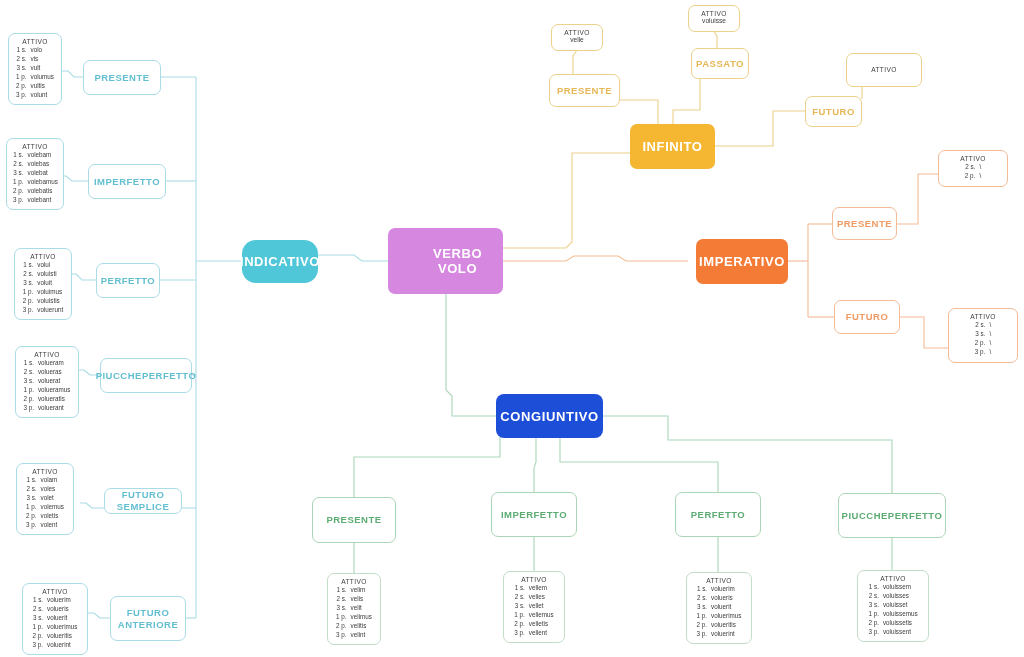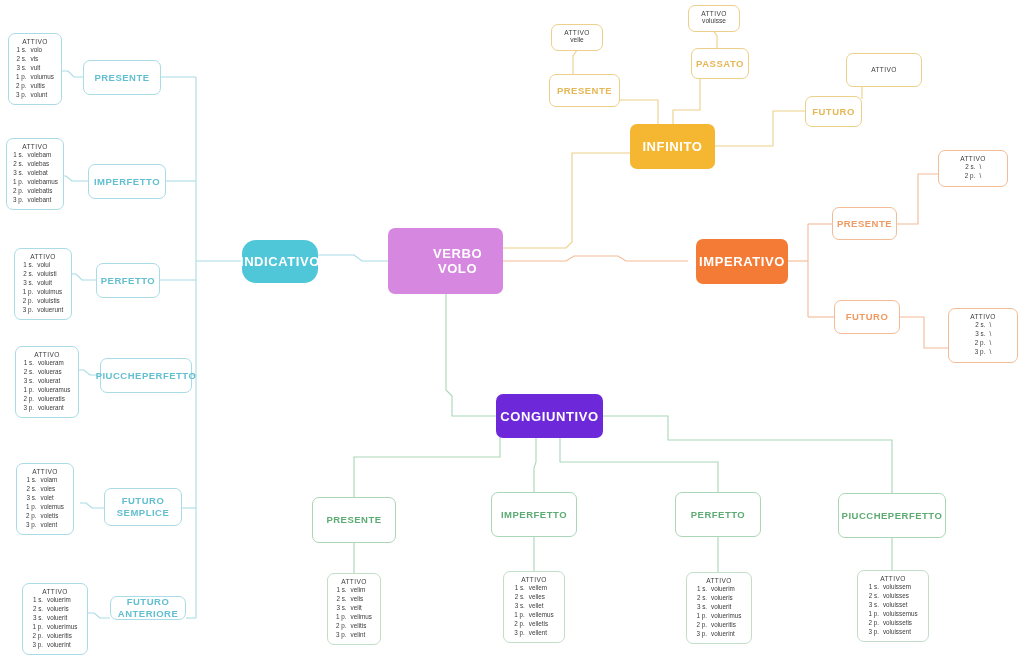--- a/index.html
+++ b/index.html
@@ -9,21 +9,21 @@
 
   .node{position:absolute;box-sizing:border-box;display:flex;align-items:center;
         justify-content:center;text-align:center;border-radius:8px;z-index:2;font-weight:bold;}
 
   
   .filled{color:#ffffff;letter-spacing:.6px;font-size:13px;border-radius:7px;}
   .n-verbo{background:#d688e0;padding-left:24px;}
   .n-indic{background:#4fc7d8;}
   .n-infin{background:#f5b731;}
   .n-imper{background:#f47b35;margin-left:8px;}
-  .n-cong {background:#6d28d9;}
+  .n-cong {background:#1d4ed8;border-radius:8px;}
 
   
   .label{background:#fff;border:1px solid #bfe3ea;color:#6ec3d2;font-size:9.5px;
          letter-spacing:.5px;line-height:1.25;border-radius:7px;}
   .label.cy{border-color:#a9dce6;color:#62bfd0;}
   .label.am{border-color:#edd08a;color:#e6b757;}
   .label.or{border-color:#f3bb96;color:#ef9a62;}
   .label.gr{border-color:#a9d6b6;color:#5cab73;}
 
   
@@ -134,24 +134,24 @@
   </div>
   <div class="node label cy" style="left:88px;top:164px;width:78px;height:35px;">
     <span>IMPERFETTO</span>
   </div>
   <div class="node label cy" style="left:96px;top:263px;width:64px;height:35px;">
     <span>PERFETTO</span>
   </div>
   <div class="node label cy" style="left:100px;top:358px;width:92px;height:35px;">
     <span>PIUCCHEPERFETTO</span>
   </div>
-  <div class="node label cy" style="left:104px;top:488px;width:78px;height:38px;">
+  <div class="node label cy" style="left:104px;top:488px;width:78px;height:26px;">
     <span>FUTURO SEMPLICE</span>
   </div>
-  <div class="node label cy" style="left:110px;top:596px;width:76px;height:24px;">
+  <div class="node label cy" style="left:110px;top:596px;width:76px;height:45px;">
     <span>FUTURO ANTERIORE</span>
   </div>
 
   <div class="conj cy" style="left:8px;top:33px;width:54px;">
     <div class="hdr">ATTIVO</div>
     <table>
       <tbody>
           <tr>
             <td class="p">1 s.</td>
             <td class="f">volo</td>

